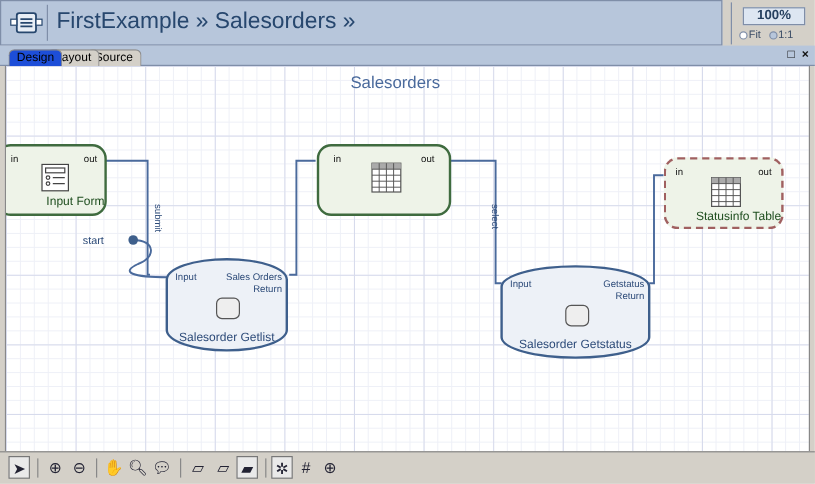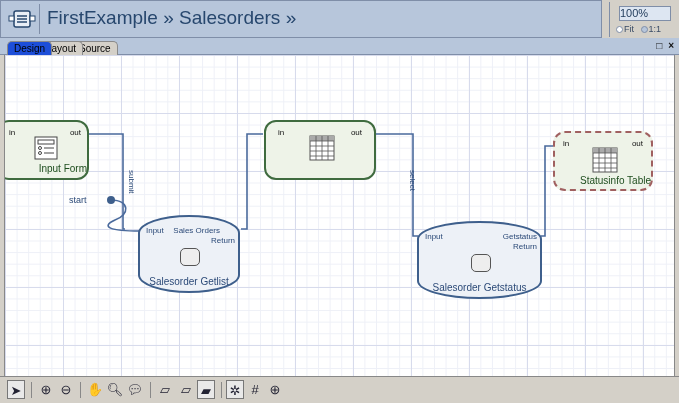--- a/index.html
+++ b/index.html
@@ -1,21 +1,21 @@
 <!DOCTYPE html>
 <html><head>
 <meta charset="utf-8">
 <style>
 *{box-sizing:border-box;margin:0;padding:0}
 body{width:679px;height:403px;overflow:hidden;background:#d4d0c8;font-family:"Liberation Sans",sans-serif;position:relative}
 #hdr{position:absolute;left:0;top:0;width:602px;height:38px;background:#b7c6db;border:1px solid #7f8ea8}
 #hdr .ico{position:absolute;left:3px;top:3px;width:36px;height:30px;border-right:1px solid #7f8ea8}
 #hdr .title{position:absolute;left:46px;top:6px;font-size:19px;color:#27476e}
 #zoombox{position:absolute;left:608px;top:1px;width:70px;height:35px;border-left:1px solid #7f8ea8}
-#zoombox .pct{position:absolute;left:9px;top:4px;width:52px;height:15px;background:#dde6f2;border:1px solid #7f8ea8;font-size:11px;font-weight:normal;text-align:left;color:#26405f}
+#zoombox .pct{position:absolute;left:9px;top:4px;width:52px;height:15px;background:#dde6f2;border:1px solid #7f8ea8;font-size:11px;font-weight:bold;text-align:center;color:#26405f}
 #zoombox .opts{position:absolute;left:6px;top:22px;font-size:9px;color:#3a4c66;white-space:nowrap}
 .rad{display:inline-block;width:7px;height:7px;border-radius:50%;border:1px solid #7f8ea8;background:#fff;vertical-align:-1px;margin-right:1px}
 .rad.off{background:#b7c6db}
 #tabbar{position:absolute;left:0;top:38px;width:679px;height:17px;background:#b7c6db;border-bottom:1px solid #7f8ea8}
 .tab{position:absolute;top:3px;height:14px;font-size:10px;padding:1px 6px;border:1px solid #8a8a8a;border-bottom:none;border-radius:5px 5px 0 0;background:#d4d0c8;color:#000}
 .tab.active{background:#1d4ed8;height:15px}
 #winbtns{position:absolute;right:5px;top:2px;font-size:10px;font-weight:bold;color:#111}
 #canvas{position:absolute;left:4px;top:55px;width:671px;height:321px;background-color:#fff;
 background-image:linear-gradient(#d7dbec 1px,transparent 1px),linear-gradient(90deg,#d7dbec 1px,transparent 1px),linear-gradient(#eef0f7 1px,transparent 1px),linear-gradient(90deg,#eef0f7 1px,transparent 1px);
 background-size:58px 58px,58px 58px,11.6px 11.6px,11.6px 11.6px;border-left:1px solid #888;border-right:1px solid #888;overflow:hidden}
@@ -61,20 +61,21 @@
   <div class="tab" style="left:72px">Source</div>
   <div class="tab" style="left:39px">Layout</div>
   <div class="tab active" style="left:7px">Design</div>
   <div id="winbtns">
     <span>□</span>
     <span style="margin-left:3px">×</span>
   </div>
 </div>
 
 <div id="canvas">
+  <div class="ctitle">Salesorders</div>
 
   <svg class="wire" width="671" height="321">
     <g fill="none" stroke="#4a6a9c" stroke-width="1.6">
       <path d="M80 79 H118 V174 H120"></path>
       <path d="M106 145 C125 145 125 160 110 165 C95 172 105 176 135 176"></path>
       <path d="M236 174 H242 V79 H258"></path>
       <path d="M370 79 H408 V181 H413"></path>
       <path d="M536 181 H540 V91 H548"></path>
     </g>
     <circle cx="106" cy="145" r="4" fill="#3e5f8c"></circle>
@@ -114,21 +115,21 @@
     <svg style="position:absolute;left:37px;top:14px" width="26" height="26">
         <rect x="1" y="1" width="24" height="24" fill="#fff" stroke="#555"></rect>
         <rect x="1" y="1" width="24" height="5" fill="#aaa"></rect>
         <path d="M7 1V25M13 1V25M19 1V25M1 6H25M1 11H25M1 16H25M1 21H25" stroke="#555" stroke-width=".8"></path>
       </svg>
     <div class="lbl" style="top:42px">Statusinfo Table</div>
   </div>
 
   <div class="svc" style="left:133px;top:160px;width:102px;height:78px">
     <span class="port" style="left:6px;top:9px">Input</span>
-    <span class="port" style="right:18px;top:9px">Sales Orders</span>
+    <span class="port" style="right:3px;top:9px">Sales Orders</span>
     <span class="port" style="right:3px;top:19px">Return</span>
     <div style="position:absolute;left:40px;top:31px;width:20px;height:18px;border:1px solid #555;border-radius:5px;background:#eee"></div>
     <div class="lbl" style="top:59px">Salesorder Getlist</div>
   </div>
 
   <div class="svc" style="left:412px;top:166px;width:125px;height:78px">
     <span class="port" style="left:6px;top:9px">Input</span>
     <span class="port" style="right:3px;top:9px">Getstatus</span>
     <span class="port" style="right:3px;top:19px">Return</span>
     <div style="position:absolute;left:52px;top:31px;width:20px;height:18px;border:1px solid #555;border-radius:5px;background:#eee"></div>

